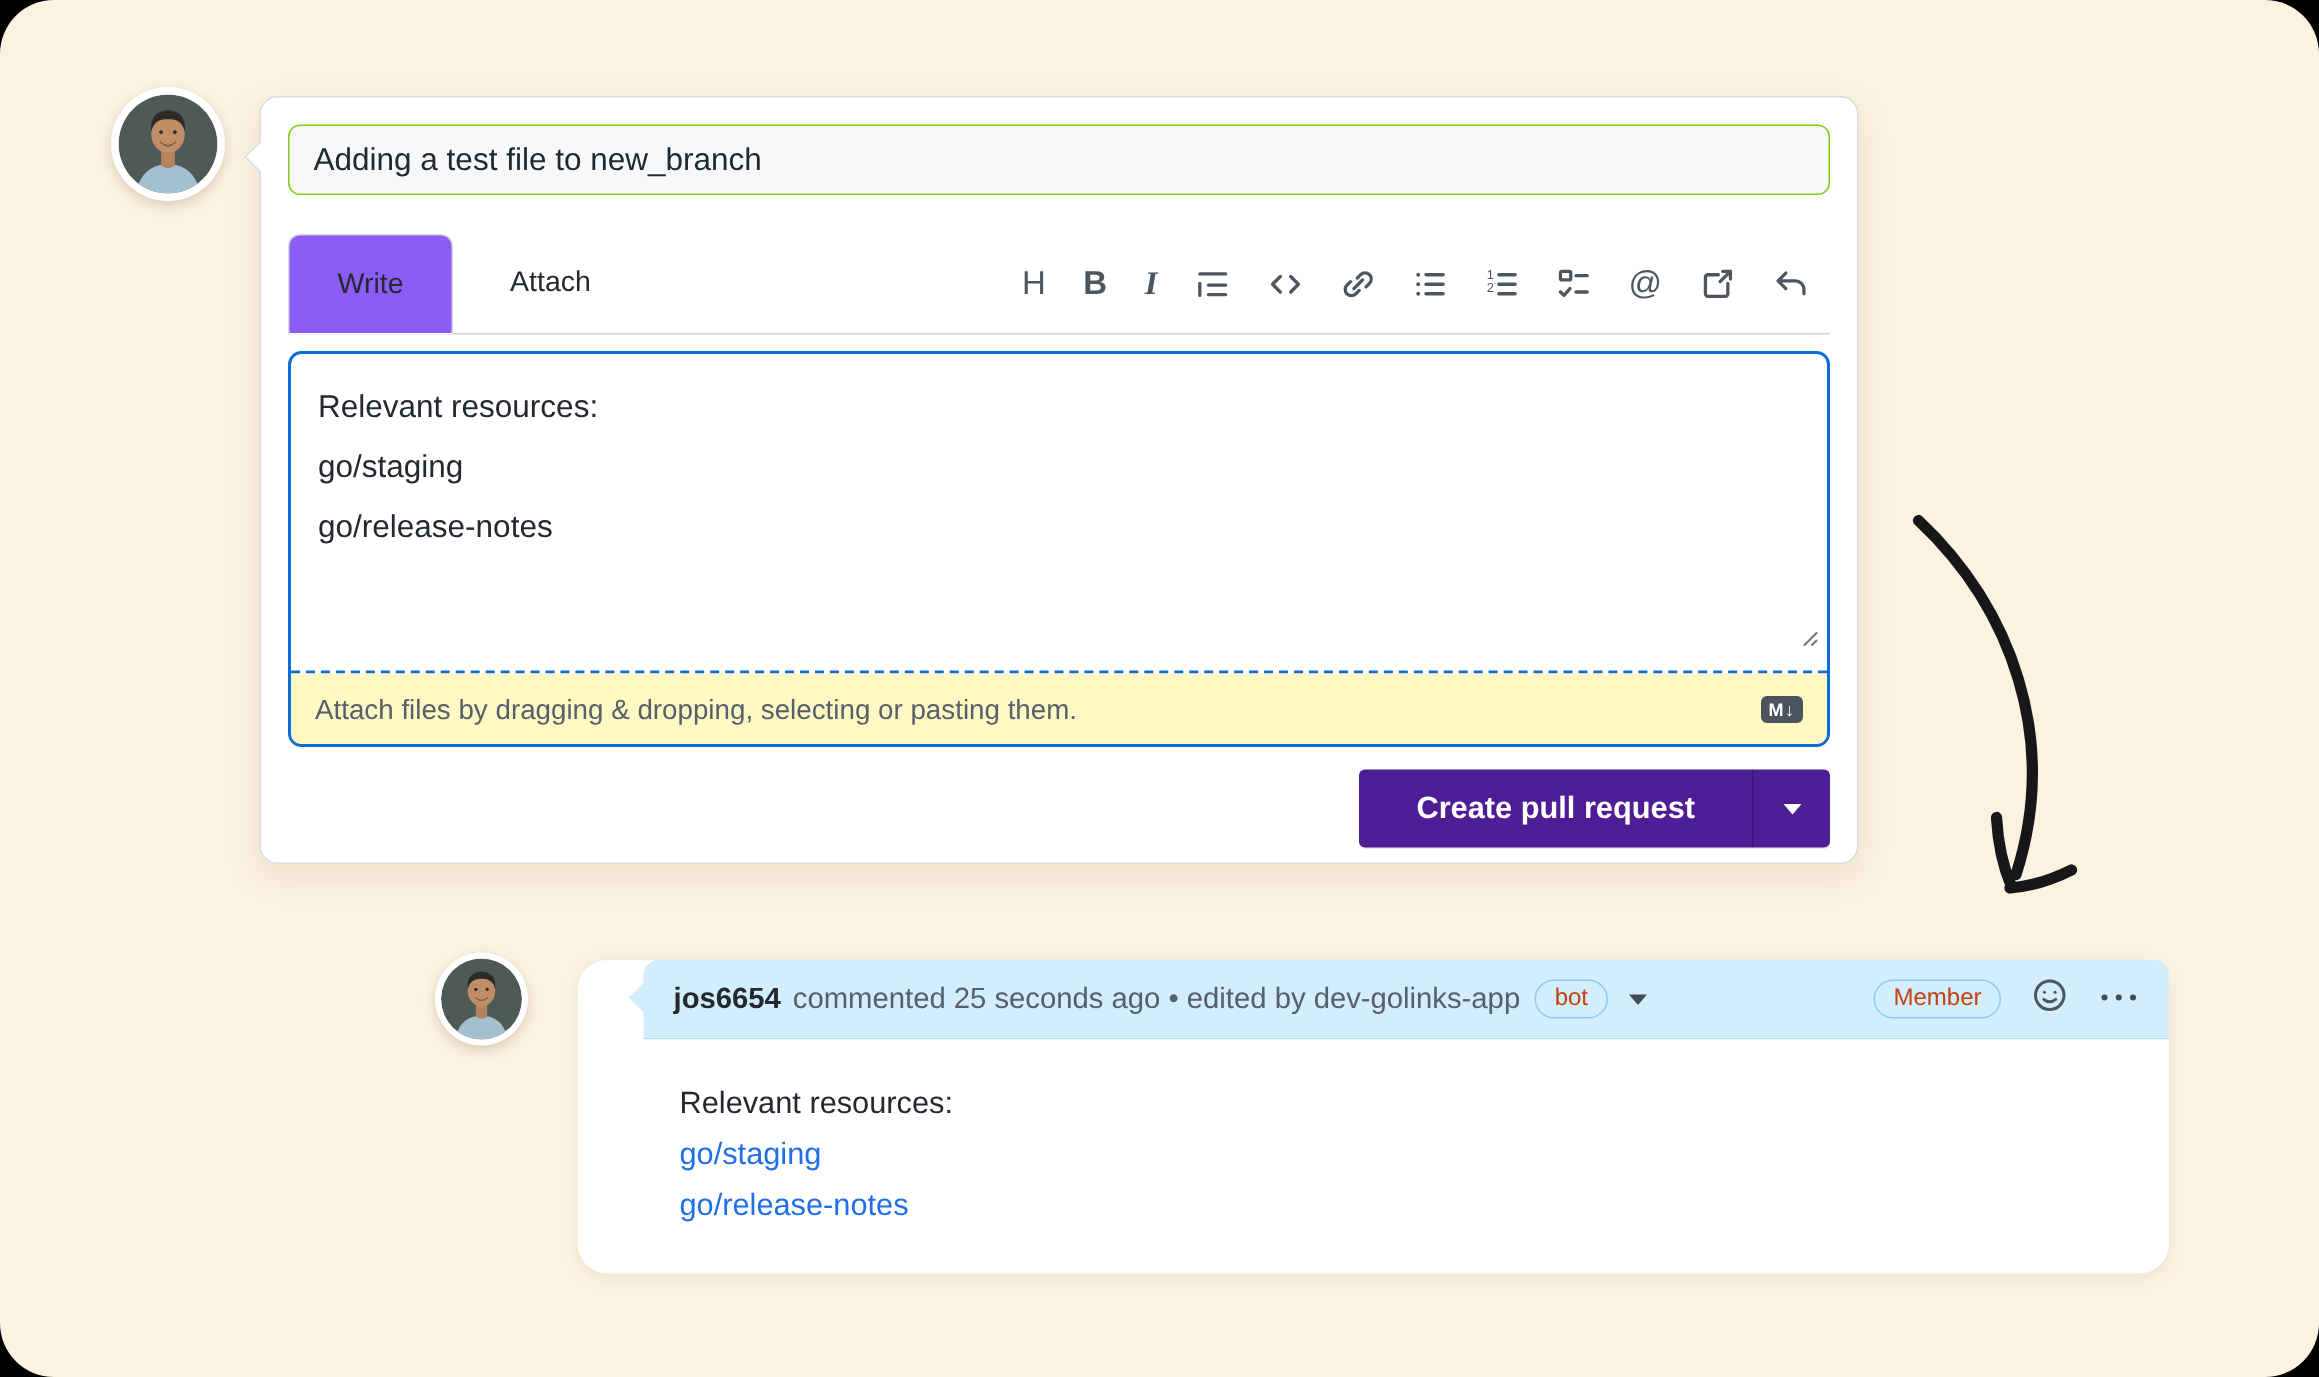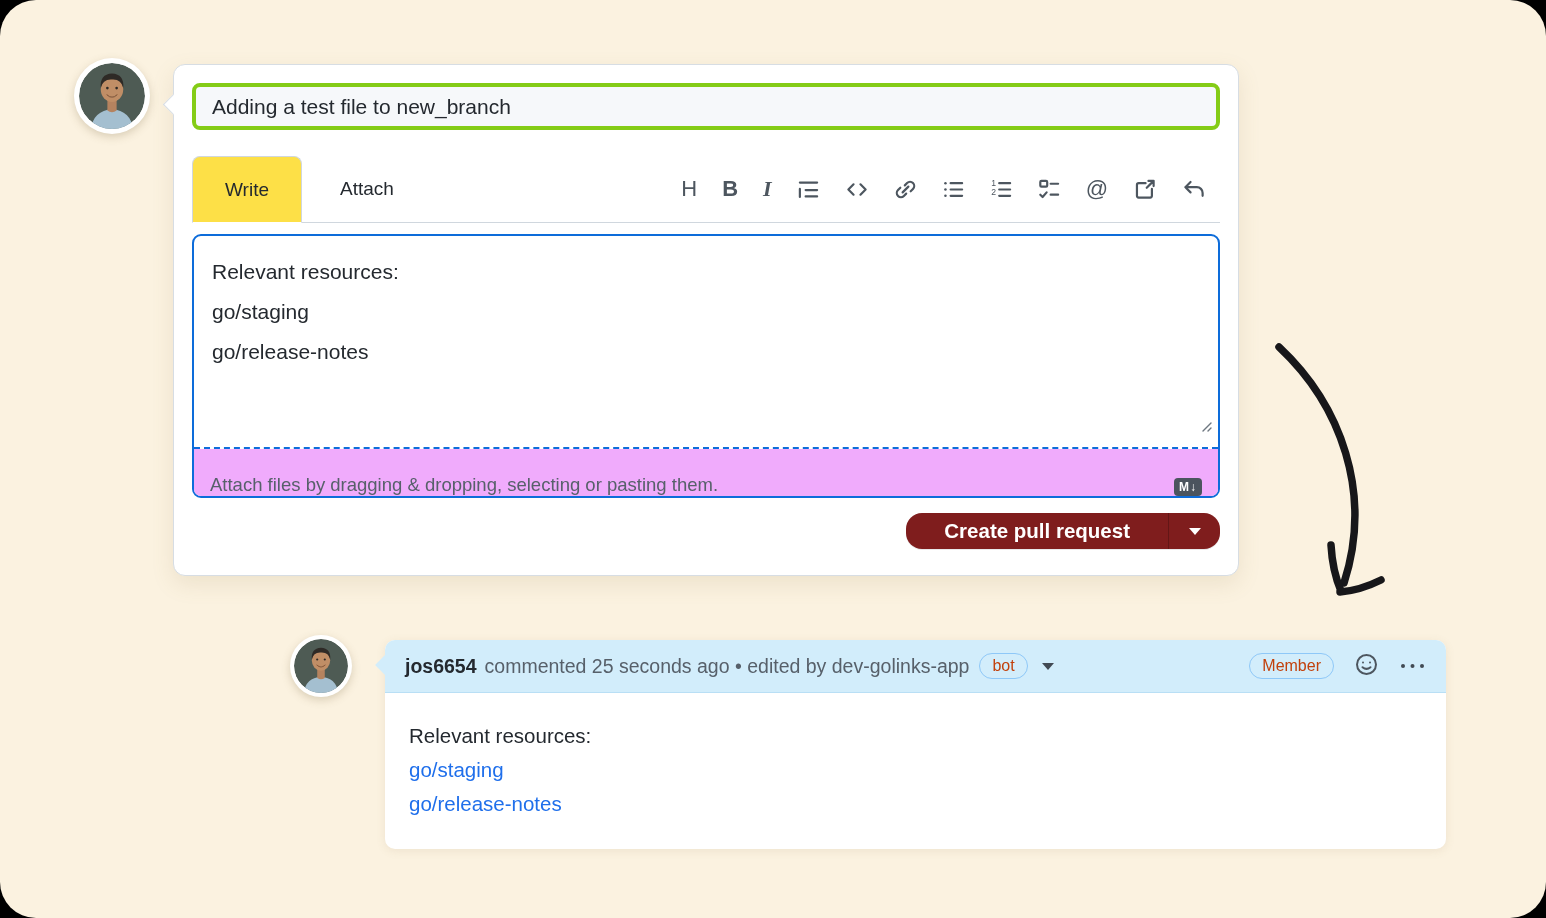--- a/index.html
+++ b/index.html
@@ -12,59 +12,59 @@
   #avatar-top { left:74px; top:58px; width:76px; height:76px; padding:5px; }
   #avatar-comment { left:290px; top:635px; width:62px; height:62px; padding:4px; }
 
   
   .composer-card { position:absolute; left:173px; top:64px; width:1066px; height:512px;
     background:#fff; border:1px solid #d7dde3; border-radius:12px;
     box-shadow:0 8px 22px rgba(150,125,80,.14); padding:18px 18px 16px 18px; }
   .composer-notch { position:absolute; left:-8px; top:32px; width:15px; height:15px; background:#fff;
     border-left:1px solid #d7dde3; border-bottom:1px solid #d7dde3; transform:rotate(45deg); }
 
-  .title-input { width:100%; height:47px; background:#f6f8fa; border:4px solid #84cc16; border-radius:8px;
+  .title-input { width:100%; height:47px; background:#f6f8fa; border:1px solid #84cc16; border-radius:8px;
     font-family:inherit; font-size:21px; color:#24292f; padding:0 16px; outline:none; }
 
   .tabs-row { position:relative; margin-top:26px; height:67px; display:flex; align-items:stretch;
     border-bottom:1px solid #d0d7de; }
   .tab { display:flex; align-items:center; justify-content:center; font-size:19px; }
-  .tab-write { width:110px; background:#fde047; border:1px solid #d0d7de; border-bottom:1px solid #fff;
+  .tab-write { width:110px; background:#8b5cf6; border:1px solid #d0d7de; border-bottom:1px solid #fff;
     border-radius:8px 8px 0 0; margin-bottom:-1px; color:#24292f; }
   .tab-preview { width:130px; color:#24292f; }
   .toolbar { margin-left:auto; display:flex; align-items:center; gap:25px; padding-right:14px; color:#4d565f; }
   .tb-txt { font-size:22px; line-height:1; color:#4d565f; }
   .tb-txt.b { font-weight:700; }
   .tb-txt.i { font-style:italic; font-family:"Liberation Serif","DejaVu Serif",serif; font-weight:600; }
   .toolbar svg { display:block; }
 
   .editor-box { margin-top:11px; border:2.5px solid #0d6cda; border-radius:9px; overflow:hidden; background:#fff; }
   .editor-area { position:relative; height:211px; padding:16px 18px; font-size:21px; line-height:40px; color:#24292f; }
   .resize-grip { position:absolute; right:6px; bottom:2px; }
   .editor-divider { border-top:2px dashed #0d6cda; }
-  .attach-bar { height:47px; background:#f0abfc; display:flex; align-items:flex-end; padding:0 16px; }
+  .attach-bar { height:47px; background:#fef9c3; display:flex; align-items:center; padding:0 16px; }
   .attach-hint { font-size:18.5px; color:#57606a; }
   .md-badge { margin-left:auto; background:#4b545e; color:#fff; font-size:12px; font-weight:700;
     border-radius:4px; padding:2px 5px; letter-spacing:1px; line-height:14px; }
 
   .btn-row { margin-top:15px; display:flex; justify-content:flex-end; }
-  .cpr-btn { display:flex; height:36px; background:#7f1d1d; border-radius:16px; overflow:hidden;
+  .cpr-btn { display:flex; height:52px; background:#4c1d95; border-radius:4px; overflow:hidden;
     box-shadow:0 1px 0 rgba(27,31,36,.1); cursor:pointer; }
   .cpr-main { display:flex; align-items:center; padding:0 38px; color:#fff; font-size:20.5px; font-weight:700; }
   .cpr-caret { display:flex; align-items:center; justify-content:center; width:52px;
     border-left:1px solid rgba(0,0,0,.22); }
   .caret-down { width:0; height:0; border-left:6px solid transparent; border-right:6px solid transparent;
     border-top:7px solid #fff; }
 
   
   .arrow-wrap { position:absolute; left:1255px; top:333px; }
 
   
   .comment-card { position:absolute; left:385px; top:640px; width:1061px; height:209px;
-    background:#fff; border-radius:10px; box-shadow:0 2px 10px rgba(150,125,80,.12); }
+    background:#fff; border-radius:20px; box-shadow:0 2px 10px rgba(150,125,80,.12);padding-left:44px; }
   .comment-header { position:relative; height:53px; background:#d2edfb; border-radius:10px 10px 0 0;
     border-bottom:1px solid #b9dff5; display:flex; align-items:center; padding:0 20px; }
   .comment-notch { position:absolute; left:-7px; top:18px; width:14px; height:14px; background:#d2edfb;
     transform:rotate(45deg); }
   .c-author { font-size:19.5px; font-weight:700; color:#24292f; }
   .c-meta { font-size:19.5px; color:#57606a; margin-left:8px; }
   .pill { border:1px solid #8ec8f8; border-radius:999px; font-size:16px; color:#c2410c;
     padding:2px 12px; background:transparent; line-height:20px; }
   .bot-pill { margin-left:10px; }
   .hdr-caret { width:0; height:0; border-left:6px solid transparent; border-right:6px solid transparent;

